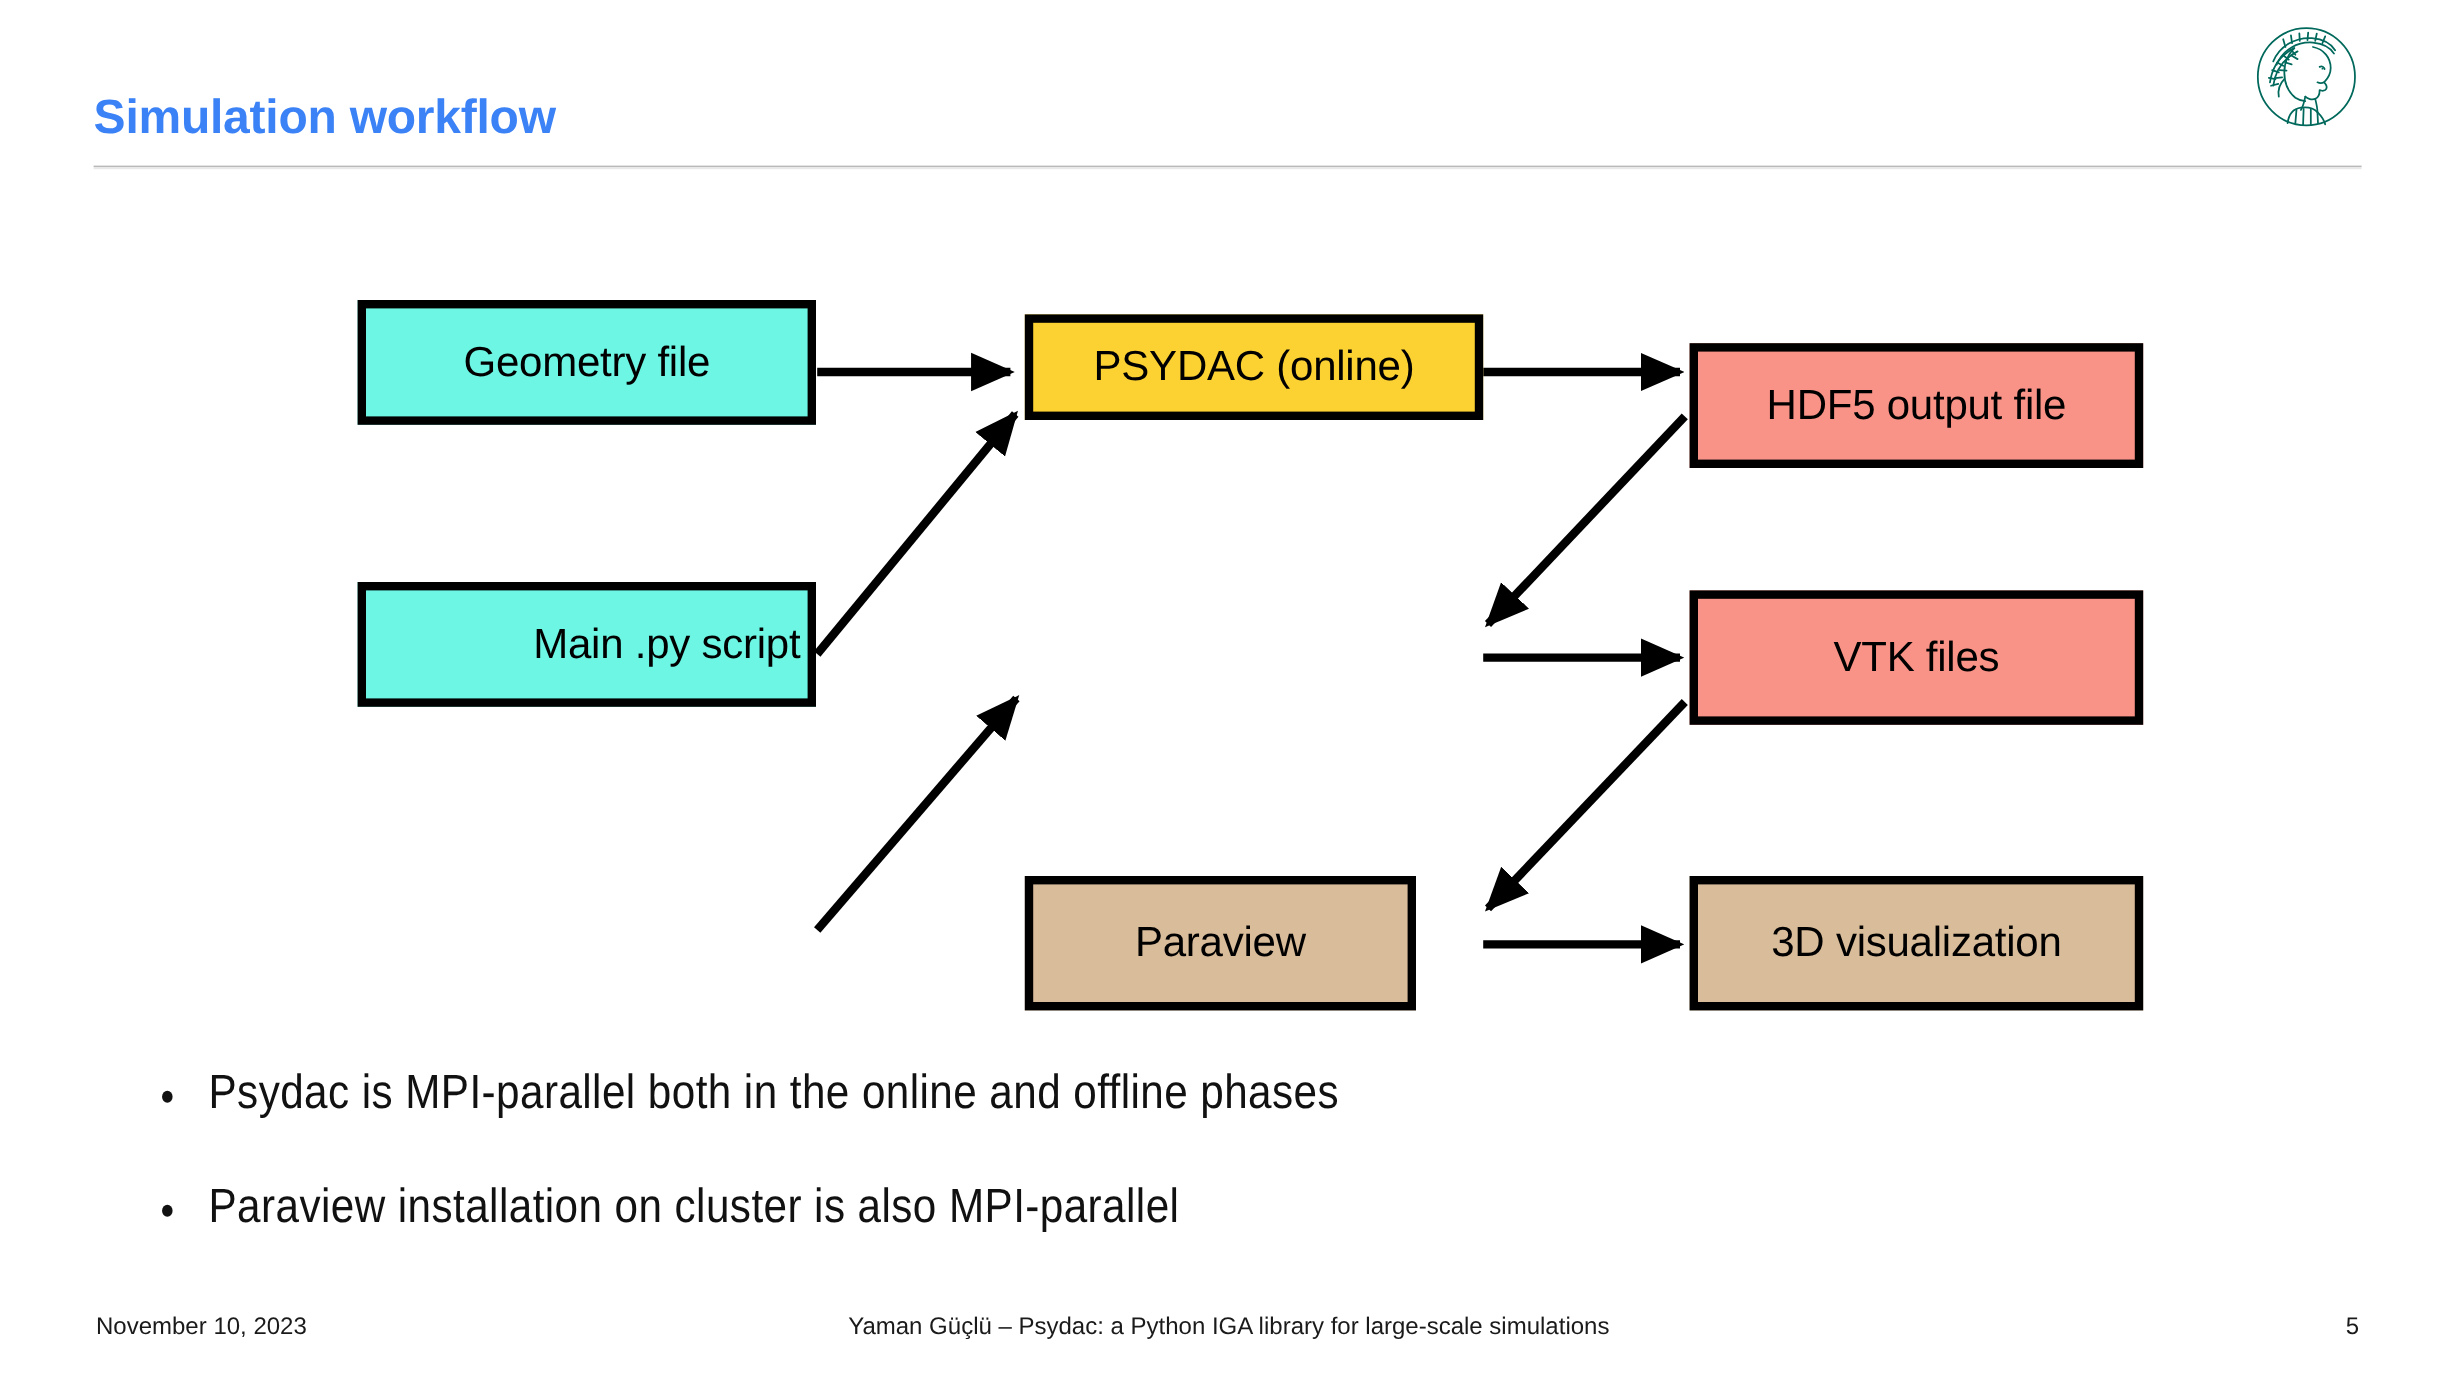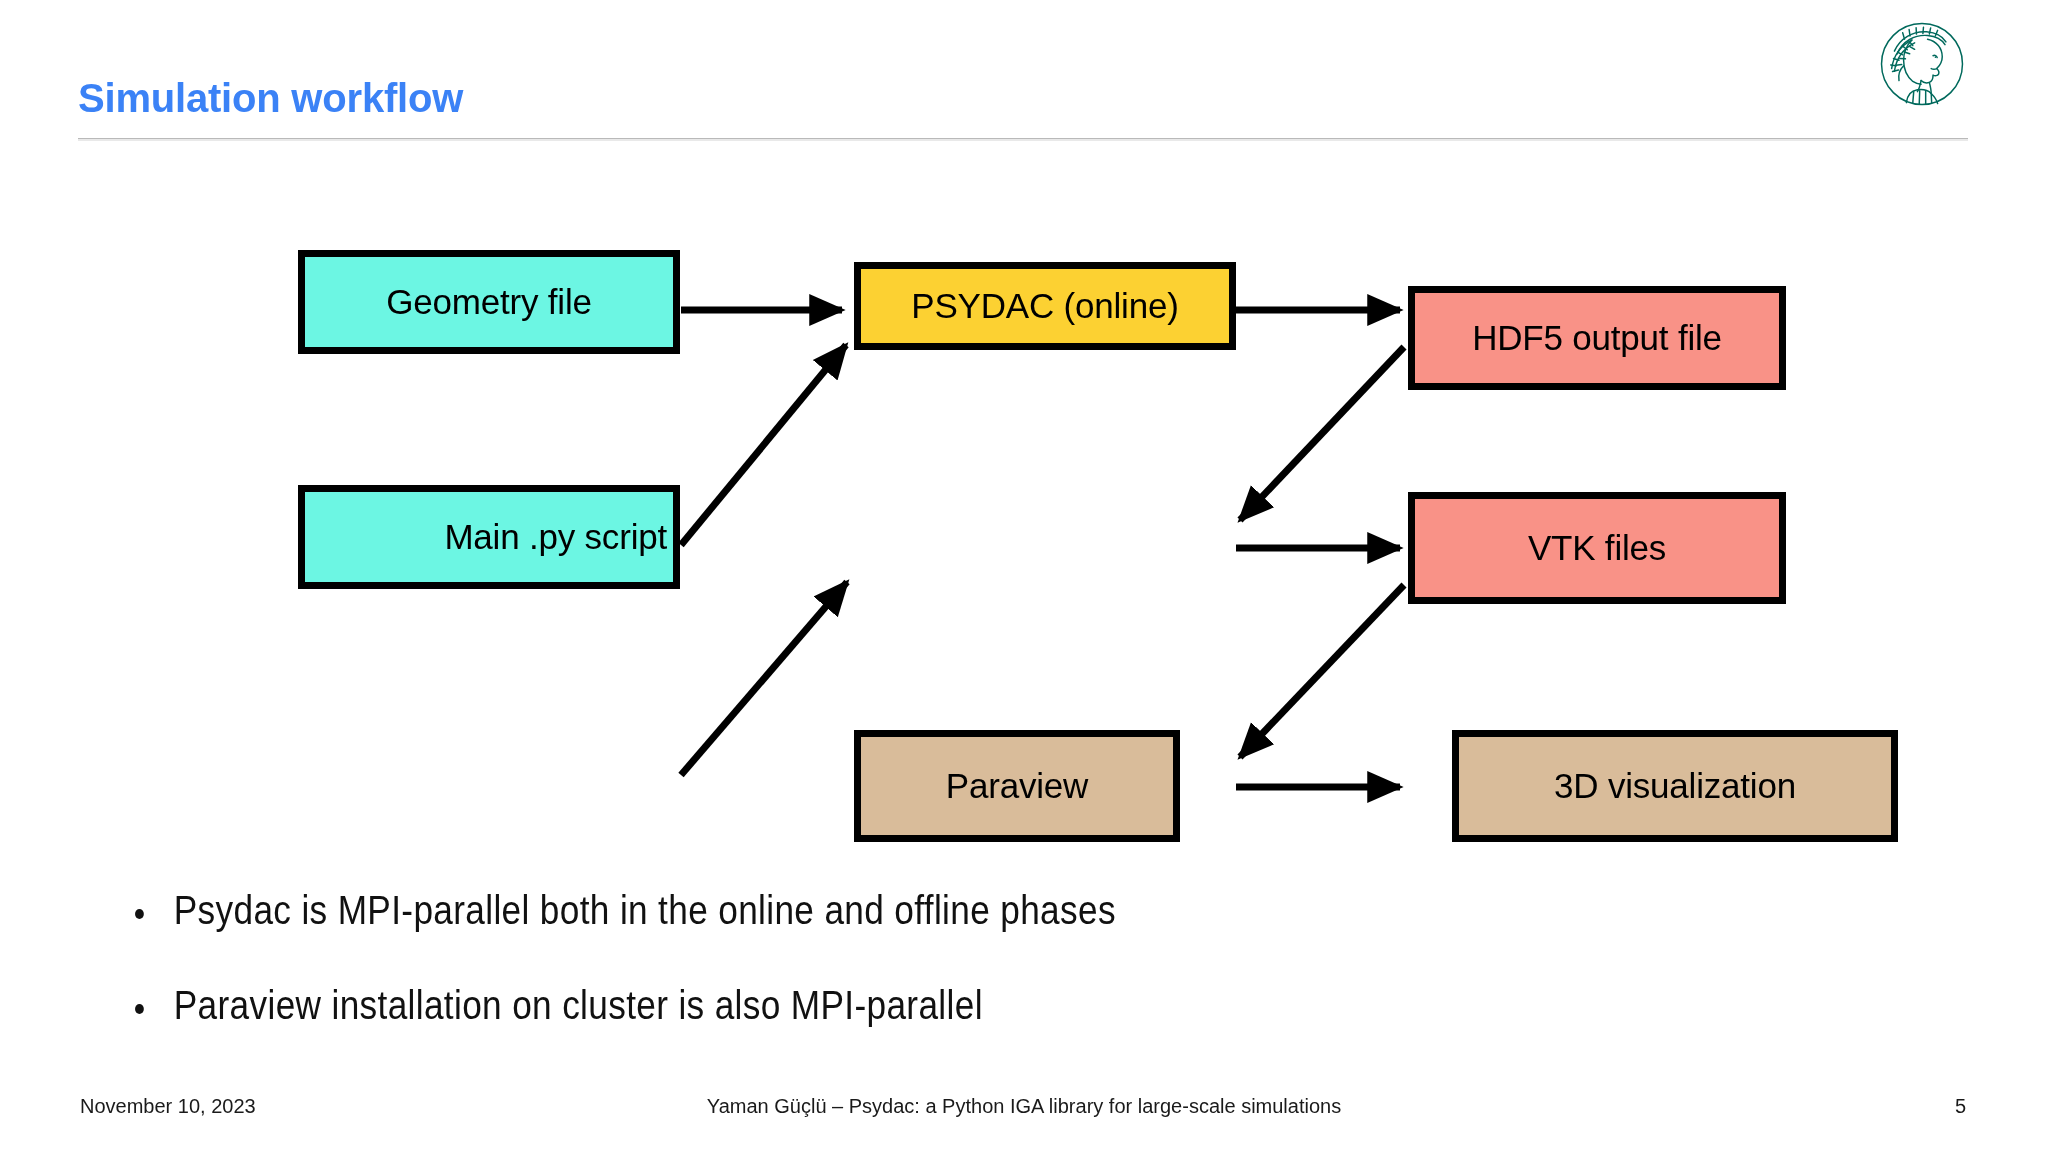--- a/index.html
+++ b/index.html
@@ -150,21 +150,21 @@
     </div>
 
     <div class="node salmon" style="left:1408px;top:250px;width:378px;height:104px;margin-top:36px;">
       <span class="lbl"><span>HDF5 output file</span></span>
     </div>
 
     <div class="node salmon" style="left:1408px;top:492px;width:378px;height:112px;">
       <span class="lbl"><span>VTK files</span></span>
     </div>
 
-    <div class="node tan" style="left:1408px;top:730px;width:446px;height:112px;margin-left:44px;">
+    <div class="node tan" style="left:1408px;top:730px;width:378px;height:112px;">
       <span class="lbl"><span>3D visualization</span></span>
     </div>
   </div>
 
   <div id="bullets">
     <div class="bullet">
       <span class="dot"></span>
       <span>Psydac is MPI-parallel both in the online and offline phases</span>
     </div>
     <div class="bullet">

